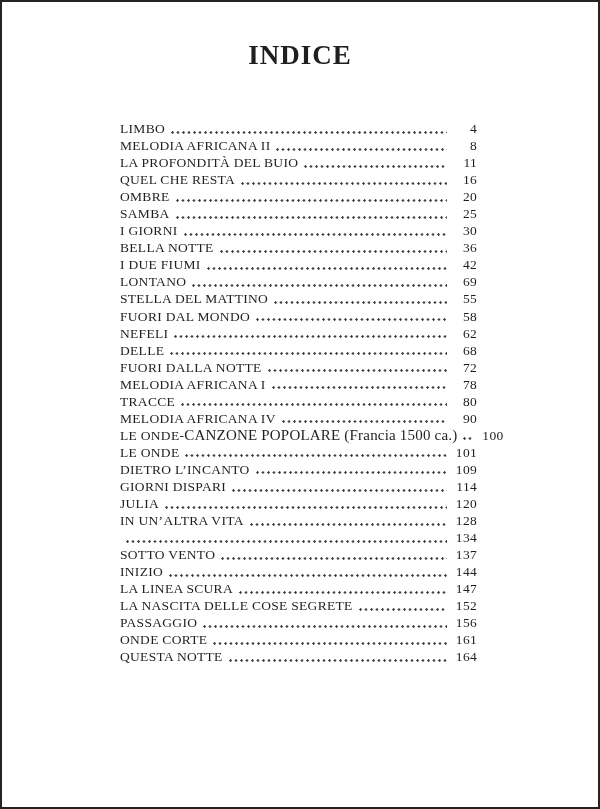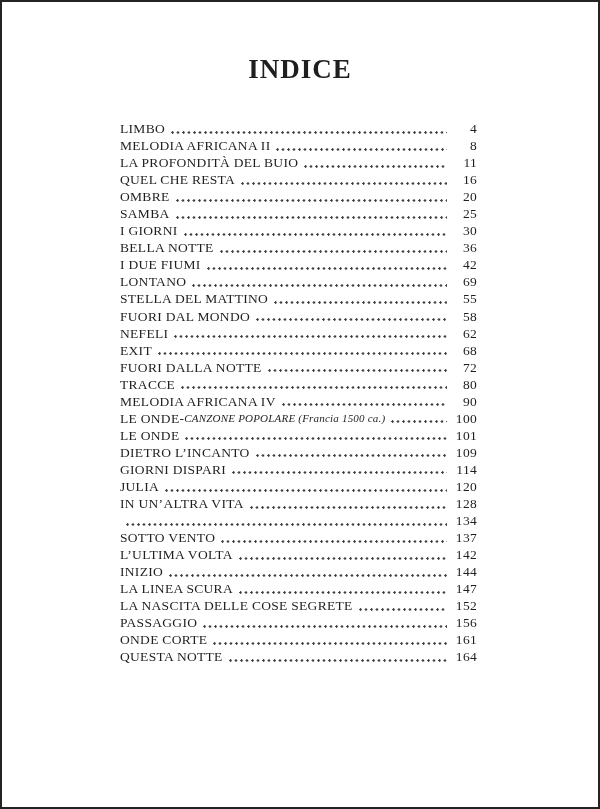--- a/index.html
+++ b/index.html
@@ -15,21 +15,21 @@
     width:600px;
     height:809px;
     background:var(--paper);
     border:2px solid var(--border);
     font-family:"Liberation Serif","DejaVu Serif",serif;
     color:var(--text);
     overflow:hidden;
   }
   .page-title{
     position:absolute;
-    top:52px;
+    top:38px;
     left:0;
     width:100%;
     text-align:center;
     font-size:27px;
     font-weight:700;
     letter-spacing:1px;
     color:var(--text);
   }
   .toc{
     position:absolute;
@@ -43,23 +43,22 @@
     height:17.05px;
     line-height:17.05px;
     font-size:13.5px;
     letter-spacing:0.3px;
     white-space:nowrap;
   }
   .row-title{ flex:0 0 auto; }
   .row-sep{ flex:0 0 auto; }
   .row-detail{
     flex:0 0 auto;
-    font-size:11px;
+    font-size:15px;
     letter-spacing:0.2px;
-    font-style:italic;
   }
   .leader{
     flex:1 1 auto;
     min-width:10px;
     align-self:flex-end;
     height:3px;
     margin:0 4px 3.5px 6px;
     background-image:radial-gradient(circle at 1.5px 1.5px, var(--dot) 1px, rgba(0,0,0,0) 1.4px);
     background-size:5.5px 3px;
     background-repeat:repeat-x;
@@ -163,33 +162,39 @@
   </div>
 
   <div class="row">
     <span class="row-title">NEFELI</span>
 
     <span class="leader"></span>
     <span class="pagenum">62</span>
   </div>
 
   <div class="row">
-    <span class="row-title">EXIT</span>
+    <span class="row-title">DELLE</span>
 
     <span class="leader"></span>
     <span class="pagenum">68</span>
   </div>
 
   <div class="row">
     <span class="row-title">FUORI DALLA NOTTE</span>
 
     <span class="leader"></span>
     <span class="pagenum">72</span>
   </div>
 
+  <div class="row">
+    <span class="row-title">MELODIA AFRICANA I</span>
+
+    <span class="leader"></span>
+    <span class="pagenum">78</span>
+  </div>
 
   <div class="row">
     <span class="row-title">TRACCE</span>
 
     <span class="leader"></span>
     <span class="pagenum">80</span>
   </div>
 
 
   <div class="row">
@@ -248,26 +253,20 @@
     <span class="pagenum">134</span>
   </div>
 
   <div class="row">
     <span class="row-title">SOTTO VENTO</span>
 
     <span class="leader"></span>
     <span class="pagenum">137</span>
   </div>
 
-  <div class="row">
-    <span class="row-title">L’ULTIMA VOLTA</span>
-
-    <span class="leader"></span>
-    <span class="pagenum">142</span>
-  </div>
 
   <div class="row">
     <span class="row-title">INIZIO</span>
 
     <span class="leader"></span>
     <span class="pagenum">144</span>
   </div>
 
   <div class="row">
     <span class="row-title">LA LINEA SCURA</span>

